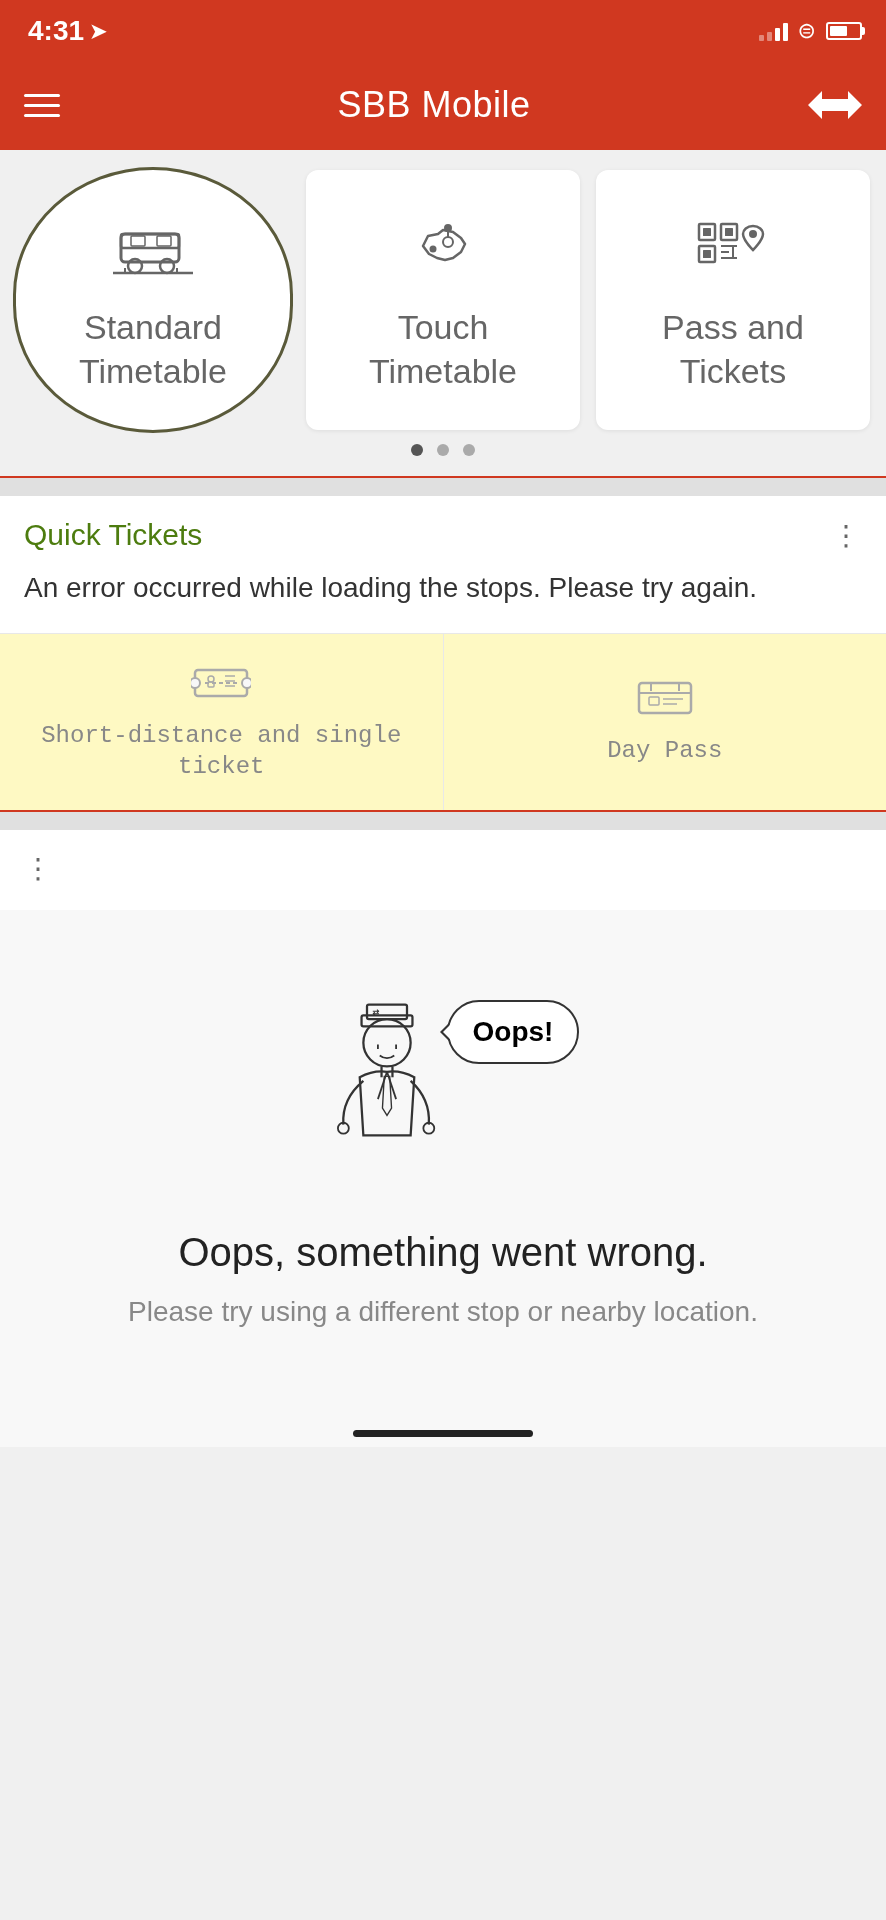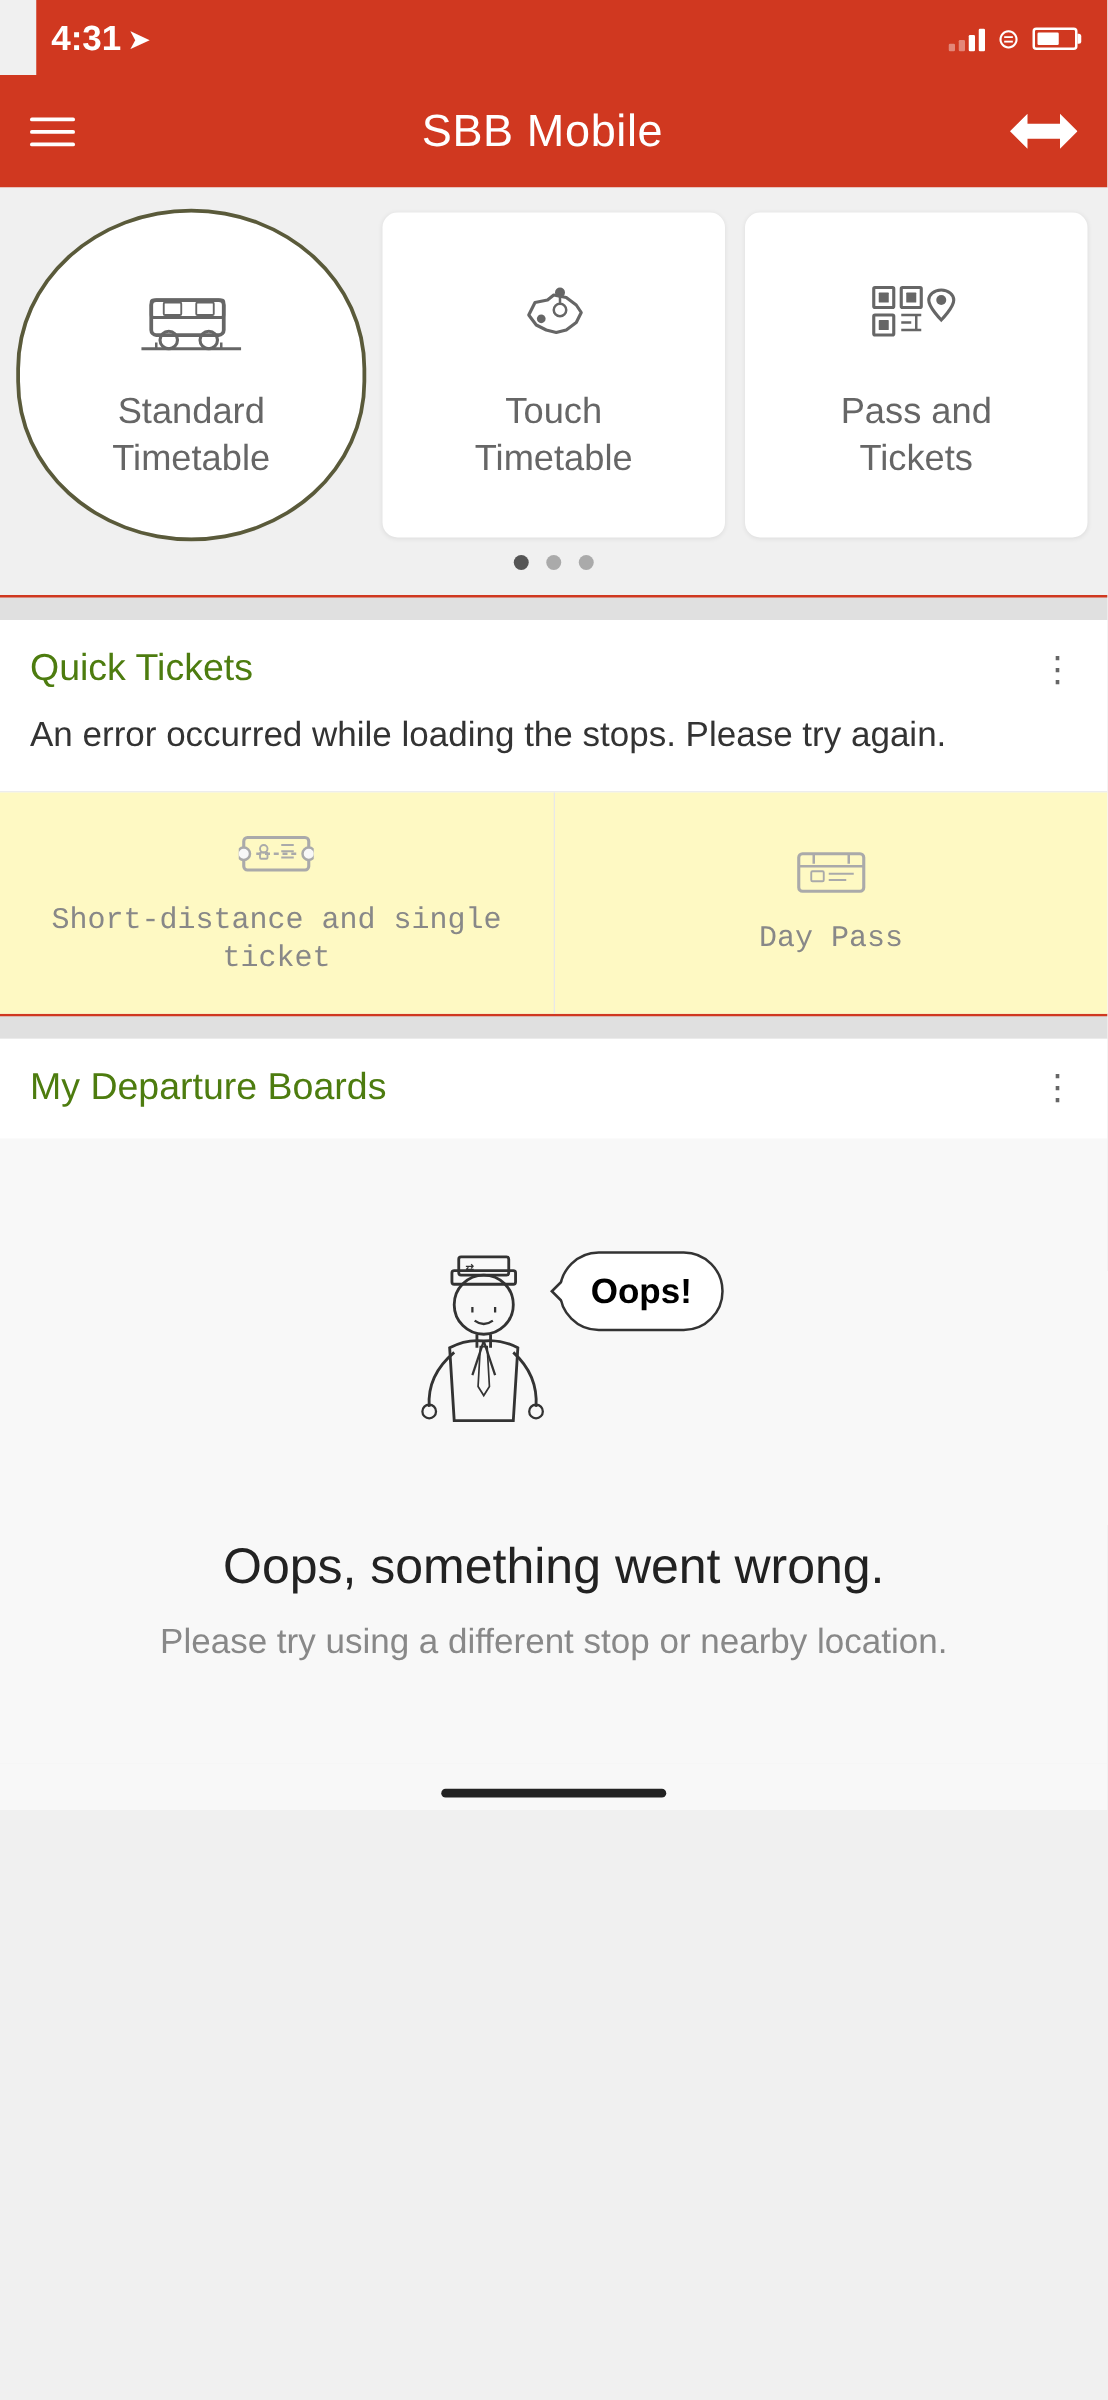--- a/index.html
+++ b/index.html
@@ -11,23 +11,22 @@
       font-family: -apple-system, 'Helvetica Neue', Arial, sans-serif;
       overflow-x: hidden;
     }
 
     
     .status-bar {
       background: #d03820;
       display: flex;
       justify-content: space-between;
       align-items: center;
-      padding: 10px 24px 8px 12px;
+      padding: 10px 24px 8px 28px;
       height: 60px;
-      margin-left: 29px;
     }
     .status-time {
       color: white;
       font-size: 28px;
       font-weight: 600;
       display: flex;
       align-items: center;
       gap: 6px;
     }
     .status-icons {
@@ -147,21 +146,21 @@
       display: flex;
       align-items: center;
       justify-content: center;
       margin-bottom: 24px;
     }
     .card-icon svg {
       width: 80px;
       height: 60px;
     }
     .card-label {
-      font-size: 29px;
+      font-size: 34px;
       color: #666;
       text-align: center;
       line-height: 1.3;
     }
 
     
     .pagination {
       display: flex;
       justify-content: center;
       gap: 14px;
@@ -481,21 +480,20 @@
       </div>
       <div class="ticket-btn-label">Day Pass</div>
     </button>
   </div>
 </div>
 
 <div class="section-divider2"></div>
 
 <div class="departure-section">
   <div class="section-header">
-    <div class="section-title">My Departure Boards</div>
     <div class="more-icon">⋮</div>
   </div>
 </div>
 
 <div class="oops-section">
   <div class="conductor-illustration">
 
     <svg class="conductor-svg" viewBox="0 0 140 220" fill="none" xmlns="http://www.w3.org/2000/svg">
 
       <rect x="42" y="28" width="56" height="12" rx="2" stroke="#333" stroke-width="2.5" fill="none"></rect>

